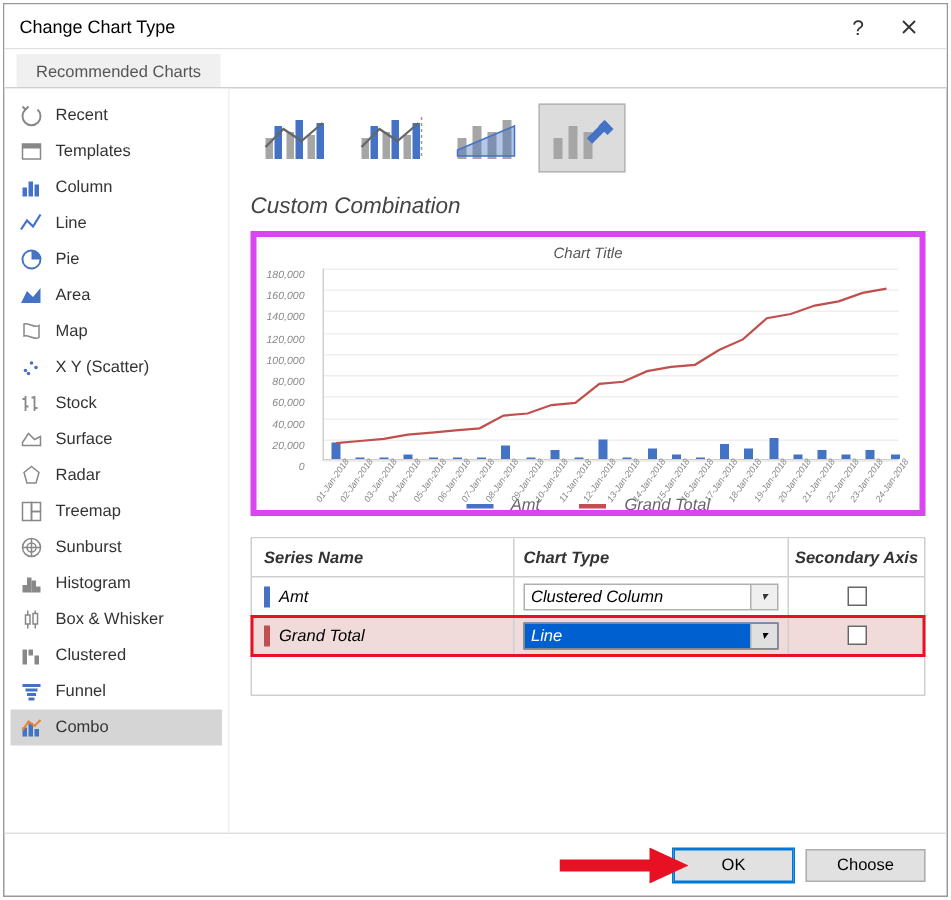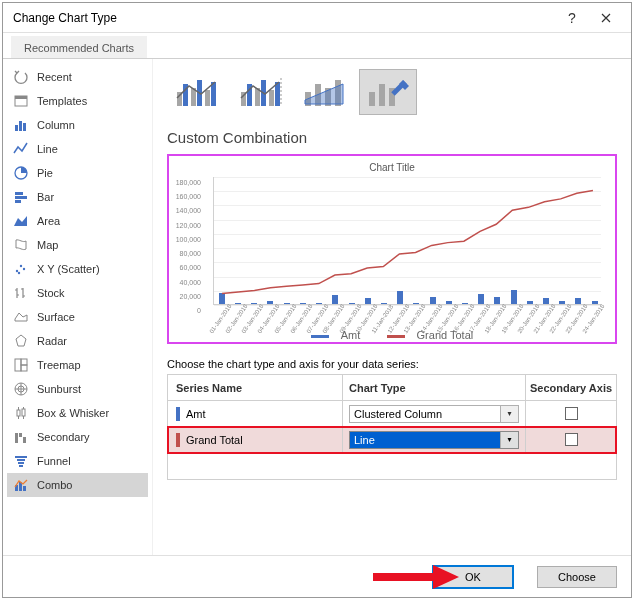--- a/index.html
+++ b/index.html
@@ -14,28 +14,28 @@
 .tab { padding: 5px 12px 4px; border: 1px solid transparent; border-bottom: none; background: #f0f0f0; color: #555; margin-right: 12px; cursor: default; }
 .tab.active { background: #fff; border-color: #cfcfcf; color: #000; position: relative; top: 1px; }
 
 .content { flex: 1; display: flex; overflow: hidden; }
 .sidebar { width: 150px; background: #fff; padding: 6px 4px; overflow-y: auto; border-right: 1px solid #f0f0f0; }
 .side-item { display: flex; align-items: center; height: 24px; padding: 0 6px; gap: 8px; cursor: default; color: #333; }
 .side-item.selected { background: #d5d5d5; }
 .side-item .si-icon { width: 16px; height: 16px; display: flex; align-items: center; justify-content: center; }
 .side-item svg { width: 16px; height: 16px; }
 
-.main { flex: 1; padding: 10px 14px 6px 14px; overflow: hidden; }
+.main { flex: 1; padding: 10px 14px 6px 14px; overflow: hidden; font-style: italic; }
 .combo-icons { display: flex; gap: 6px; margin-bottom: 14px; }
 .combo-icon { width: 58px; height: 46px; border: 1px solid transparent; display: flex; align-items: center; justify-content: center; background: #fff; cursor: default; }
 .combo-icon.selected { background: #dcdcdc; border-color: #b5b5b5; }
 .combo-icon svg { width: 46px; height: 36px; }
 
 .section-title { font-size: 15px; color: #444; margin-bottom: 8px; }
-.preview { border: 2px solid #d946ef; height: 190px; padding: 6px 8px 4px; margin-bottom: 14px; position: relative; }
+.preview { border: 4px solid #d946ef; height: 190px; padding: 6px 8px 4px; margin-bottom: 14px; position: relative; }
 .preview .pv-title { text-align: center; font-size: 10px; color: #555; margin-bottom: 4px; }
 .pv-area { position: relative; height: 128px; margin-left: 36px; margin-right: 6px; border-bottom: 1px solid #d0d0d0; border-left: 1px solid #d0d0d0; }
 .pv-yticks { position: absolute; left: 0; top: 26px; height: 128px; width: 34px; }
 .pv-ytick { position: absolute; right: 2px; font-size: 7px; color: #888; transform: translateY(-50%); }
 .pv-grid { position: absolute; left: 0; right: 0; border-top: 1px solid #efefef; }
 .pv-bar { position: absolute; bottom: 0; width: 6px; background: #4472c4; }
 .pv-line { position: absolute; left: 0; top: 0; width: 100%; height: 100%; }
 .pv-xlabels { position: absolute; left: 36px; right: 6px; top: 156px; height: 20px; }
 .pv-xlabel { position: absolute; bottom: 0; font-size: 6px; color: #888; transform: rotate(-55deg) translateY(4px); transform-origin: left bottom; white-space: nowrap; }
 .pv-legend { text-align: center; font-size: 8px; color: #666; margin-top: 24px; }
@@ -53,21 +53,21 @@
 .sg-row.hl { background: #f0dada; outline: 2px solid #e81123; outline-offset: -1px; }
 .swatch { width: 4px; height: 14px; display: inline-block; }
 .dd { width: 100%; height: 18px; border: 1px solid #b0b0b0; display: flex; align-items: center; background: #fff; }
 .dd span { flex: 1; padding: 0 4px; }
 .dd.sel { background: #0060d0; color: #fff; border-color: #888; }
 .dd .dd-arrow { width: 18px; height: 16px; border-left: 1px solid #b0b0b0; background: #efefef; display: flex; align-items: center; justify-content: center; color: #333; font-size: 8px; }
 .dd.sel .dd-arrow { background: #e0e0e0; color: #000; }
 .chk { width: 13px; height: 13px; border: 1px solid #666; background: #fff; }
 .sg-empty { height: 26px; }
 
-.footer { height: 42px; border-top: 1px solid #e0e0e0; display: flex; align-items: center; justify-content: flex-end; padding: 16px 14px; gap: 24px; position: relative; }
+.footer { height: 42px; border-top: 1px solid #e0e0e0; display: flex; align-items: center; justify-content: flex-end; padding: 16px 14px; gap: 8px; position: relative; }
 .btn { width: 80px; height: 22px; border: 1px solid #adadad; background: #e1e1e1; display: flex; align-items: center; justify-content: center; cursor: default; color: #000; }
 .btn.primary { background: #e1e1e1; border-color: #0078d7; outline: 1px solid #0078d7; }
 .arrow-anno { position: absolute; left: 370px; top: 50%; transform: translateY(-50%); }
 </style>
 </head>
 <body>
 
 <div class="dialog">
 
   <div class="titlebar">
@@ -128,30 +128,20 @@
             <svg viewBox="0 0 16 16">
               <circle cx="8" cy="8" r="6" fill="none" stroke="#4472c4" stroke-width="1.3"></circle>
               <path d="M8 8 L8 2 A6 6 0 0 1 14 8 Z" fill="#4472c4"></path>
             </svg>
           </span>
           <span>Pie</span>
         </div>
       <div class="side-item">
           <span class="si-icon">
             <svg viewBox="0 0 16 16">
-              <rect x="2" y="3" width="8" height="3" fill="#4472c4"></rect>
-              <rect x="2" y="7" width="12" height="3" fill="#4472c4"></rect>
-              <rect x="2" y="11" width="6" height="3" fill="#4472c4"></rect>
-            </svg>
-          </span>
-          <span>Bar</span>
-        </div>
-      <div class="side-item">
-          <span class="si-icon">
-            <svg viewBox="0 0 16 16">
               <path d="M1 13 L5 5 L9 9 L14 3 L14 13 Z" fill="#4472c4"></path>
             </svg>
           </span>
           <span>Area</span>
         </div>
       <div class="side-item">
           <span class="si-icon">
             <svg viewBox="0 0 16 16">
               <path d="M3 3 C6 2 10 6 13 4 L13 12 C10 14 6 10 3 11 Z" fill="none" stroke="#888"></path>
             </svg>
@@ -209,37 +199,48 @@
               <circle cx="8" cy="8" r="6" fill="none" stroke="#888"></circle>
               <circle cx="8" cy="8" r="3" fill="none" stroke="#888"></circle>
               <path d="M8 2 V14 M2 8 H14" stroke="#888"></path>
             </svg>
           </span>
           <span>Sunburst</span>
         </div>
       <div class="side-item">
           <span class="si-icon">
             <svg viewBox="0 0 16 16">
+              <rect x="2" y="9" width="3" height="5" fill="#888"></rect>
+              <rect x="5" y="4" width="3" height="10" fill="#888"></rect>
+              <rect x="8" y="6" width="3" height="8" fill="#888"></rect>
+              <rect x="11" y="10" width="3" height="4" fill="#888"></rect>
+            </svg>
+          </span>
+          <span>Histogram</span>
+        </div>
+      <div class="side-item">
+          <span class="si-icon">
+            <svg viewBox="0 0 16 16">
               <rect x="4" y="5" width="3" height="6" fill="none" stroke="#888"></rect>
               <path d="M5.5 2 V5 M5.5 11 V14" stroke="#888"></path>
               <rect x="9" y="4" width="3" height="7" fill="none" stroke="#888"></rect>
               <path d="M10.5 2 V4 M10.5 11 V14" stroke="#888"></path>
             </svg>
           </span>
           <span>Box &amp; Whisker</span>
         </div>
       <div class="side-item">
           <span class="si-icon">
             <svg viewBox="0 0 16 16">
               <rect x="2" y="4" width="3" height="10" fill="#888"></rect>
               <rect x="6" y="4" width="3" height="4" fill="#888"></rect>
               <rect x="10" y="8" width="3" height="6" fill="#888"></rect>
             </svg>
           </span>
-          <span>Secondary</span>
+          <span>Clustered</span>
         </div>
       <div class="side-item">
           <span class="si-icon">
             <svg viewBox="0 0 16 16">
               <rect x="2" y="3" width="12" height="2" fill="#4472c4"></rect>
               <rect x="4" y="6" width="8" height="2" fill="#4472c4"></rect>
               <rect x="5" y="9" width="6" height="2" fill="#4472c4"></rect>
               <rect x="6" y="12" width="4" height="2" fill="#4472c4"></rect>
             </svg>
           </span>
@@ -384,21 +385,20 @@
             <div class="pv-xlabel" style="left: 345.238px;">22-Jan-2018</div>
             <div class="pv-xlabel" style="left: 361.446px;">23-Jan-2018</div>
             <div class="pv-xlabel" style="left: 377.654px;">24-Jan-2018</div>
           </div>
         <div class="pv-legend">
           <span><span class="pv-swatch" style="background:#4472c4"></span><span>Amt</span></span>
           <span><span class="pv-swatch" style="background:#c0504d"></span><span>Grand Total</span></span>
         </div>
       </div>
 
-      <div class="instr">Choose the chart type and axis for your data series:</div>
       <div class="series-grid">
         <div class="sg-head">
           <div class="sg-col-name">Series Name</div>
           <div class="sg-col-type">Chart Type</div>
           <div class="sg-col-sec">Secondary Axis</div>
         </div>
         <div class="sg-row">
           <div class="sg-col-name">
               <span class="swatch" style="background:#4472c4"></span>
               <span>Amt</span>

